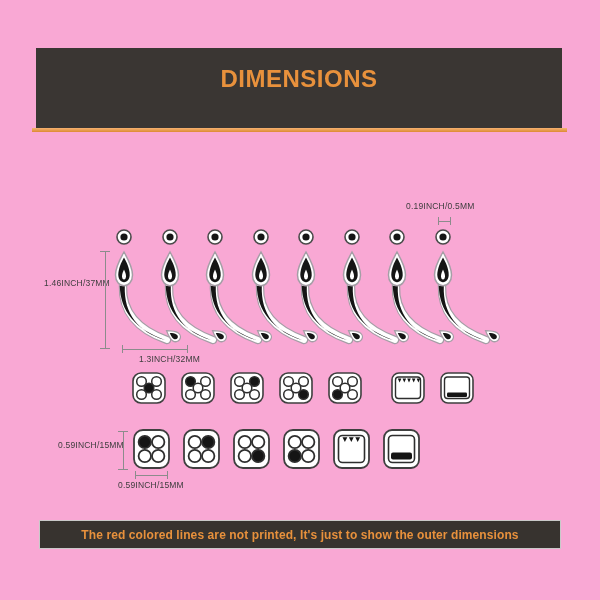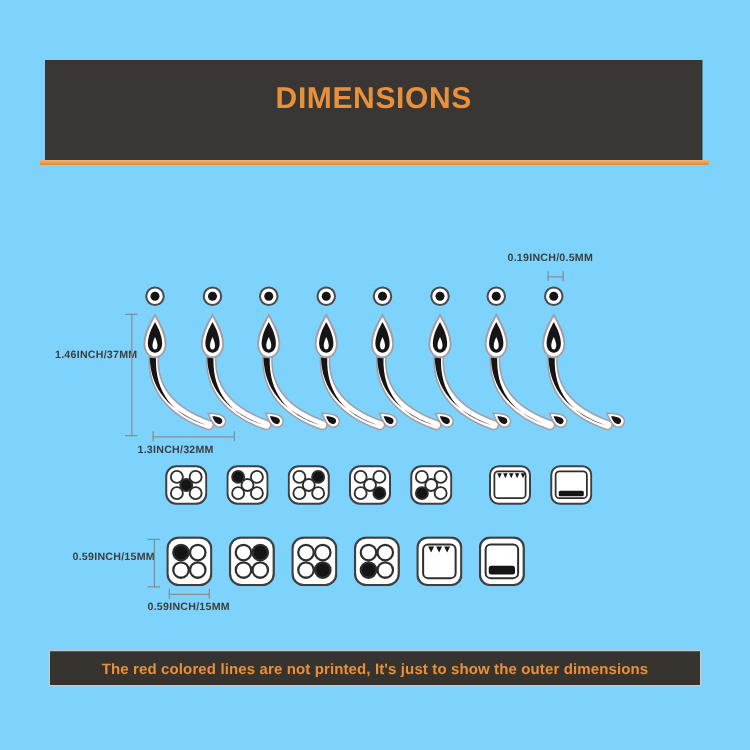--- a/index.html
+++ b/index.html
@@ -1,29 +1,29 @@
 <!DOCTYPE html>
 <html><head>
 <meta charset="utf-8">
 <style>
   html,body{margin:0;padding:0;background:#fff;}
-  #page{position:relative;width:600px;height:600px;background:#7dd3fc;overflow:hidden;
+  #page{position:relative;width:600px;height:600px;background:#f9a8d4;overflow:hidden;
         font-family:"Liberation Sans", sans-serif;}
   
   #banner{position:absolute;left:36px;top:48px;width:526px;height:80px;background:#3a3633;}
   #banner h1{margin:0;padding-top:17px;text-align:center;font-size:24px;font-weight:bold;
              letter-spacing:0.5px;color:#e8913c;}
   #banner-underline{position:absolute;left:32px;top:128px;width:535px;height:4px;
              background:linear-gradient(180deg,#f5b272,#dd8a32);}
   
   #hooks{position:absolute;left:110px;top:228px;width:420px;height:126px;}
   .hook{position:absolute;top:0;width:78px;height:124px;}
   
   .dim{position:absolute;background:#8c8c8c;}
-  .dim-label{position:absolute;font-size:8.5px;font-weight:bold;color:#3d3d3d;
+  .dim-label{position:absolute;font-size:8.5px;font-weight:normal;color:#3d3d3d;
              letter-spacing:0.2px;white-space:nowrap;}
   
   .icon-row{position:absolute;display:flex;}
   #row1{left:132px;top:372px;gap:15px;}
   #row1 .icon:nth-child(6){margin-left:14px;}
   #row2{left:133px;top:429px;gap:13px;}
   .icon{display:block;line-height:0;}
   
   #footer{position:absolute;left:40px;top:521px;width:520px;height:27px;background:#37332f;
           box-shadow:0 0 0 1px #c9c9c9;display:flex;align-items:center;justify-content:center;text-align:center;}
@@ -160,21 +160,21 @@
     </div>
 
   <span class="dim-label" style="left:44px;top:278px;">1.46INCH/37MM</span>
   <div class="dim" style="left:105px;top:251px;width:1px;height:98px;"></div>
   <div class="dim" style="left:100px;top:251px;width:10px;height:1px;"></div>
   <div class="dim" style="left:100px;top:348px;width:10px;height:1px;"></div>
 
   <div class="dim" style="left:122px;top:349px;width:66px;height:1px;"></div>
   <div class="dim" style="left:122px;top:345px;width:1px;height:8px;"></div>
   <div class="dim" style="left:187px;top:345px;width:1px;height:8px;"></div>
-  <span class="dim-label" style="left:110px;top:354px;">1.3INCH/32MM</span>
+  <span class="dim-label" style="left:139px;top:354px;">1.3INCH/32MM</span>
 
   <div id="row1" class="icon-row">
       <span class="icon"><svg width="34" height="32" viewBox="0 0 34 32">
           <rect x="1" y="1" width="32" height="30" rx="8" fill="#fff" stroke="#3f3f3f" stroke-width="1.6"></rect>
           <circle cx="9.5" cy="9.5" r="4.8" fill="#fff" stroke="#2e2e2e" stroke-width="1.5"></circle>
           <circle cx="24.5" cy="9.5" r="4.8" fill="#fff" stroke="#2e2e2e" stroke-width="1.5"></circle>
           <circle cx="9.5" cy="22.5" r="4.8" fill="#fff" stroke="#2e2e2e" stroke-width="1.5"></circle>
           <circle cx="24.5" cy="22.5" r="4.8" fill="#fff" stroke="#2e2e2e" stroke-width="1.5"></circle>
           <circle cx="17" cy="16" r="4.8" fill="#151515" stroke="#2e2e2e" stroke-width="1.5"></circle>
         </svg></span>

